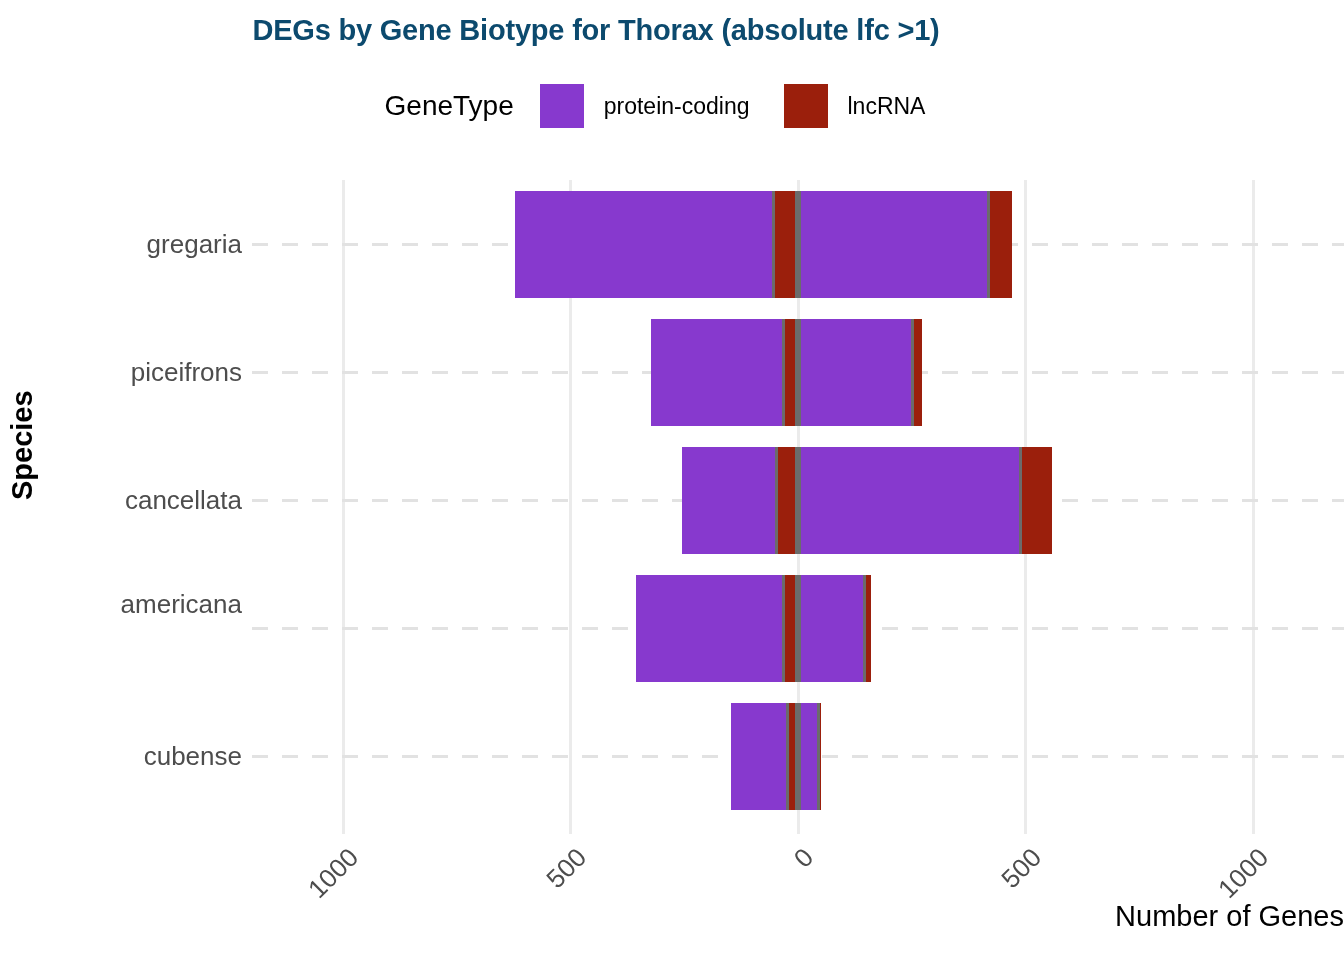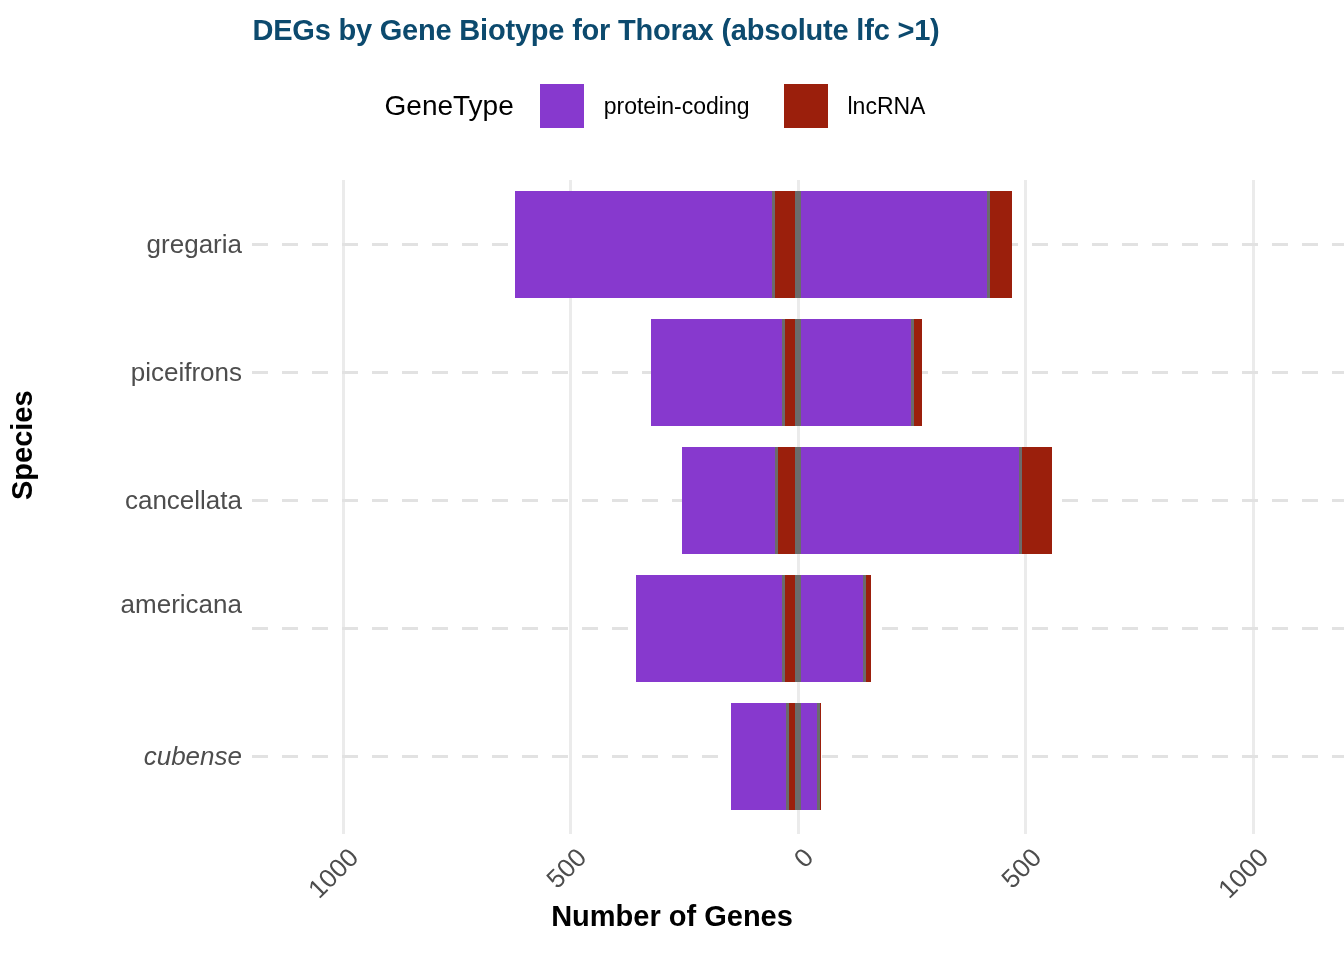--- a/index.html
+++ b/index.html
@@ -131,23 +131,23 @@
     transform: rotate(-45deg);
     transform-origin: right top;
     white-space: nowrap;
     text-align: right;
   }
   #x-axis-title {
     position: absolute;
     left: 0;
     top: 900px;
     width: 1344px;
-    text-align: center;
+    text-align: right;
     font-size: 29px;
-    font-weight: bold;
+    font-weight: normal;
     color: #000000;
   }
 </style>
 </head>
 <body>
 
 <div id="chart-title">DEGs by Gene Biotype for Thorax (absolute lfc &gt;1)</div>
 
 <div id="legend">
   <span id="legend-title">GeneType</span>
@@ -200,21 +200,21 @@
       <div class="bar-seg" style="left: 537.355px; width: 8.645px; top: 522.5px; background: rgb(155, 31, 12); box-shadow: rgb(107, 107, 107) -3px 0px 0px 0px inset;"></div>
       <div class="bar-seg" style="left: 478.66px; width: 58.695px; top: 522.5px; background: rgb(135, 57, 206); box-shadow: rgb(107, 107, 107) -3px 0px 0px 0px inset;"></div>
       <div class="bar-seg" style="left: 546px; width: 18.655px; top: 522.5px; background: rgb(135, 57, 206); box-shadow: rgb(107, 107, 107) 3px 0px 0px 0px inset;"></div>
       <div class="bar-seg" style="left: 564.655px; width: 4.55px; top: 522.5px; background: rgb(155, 31, 12); box-shadow: rgb(107, 107, 107) 3px 0px 0px 0px inset;"></div>
     </div>
   <div id="ylabels-layer">
       <div class="y-tick-label" style="top: 64px;">gregaria</div>
       <div class="y-tick-label" style="top: 192px;">piceifrons</div>
       <div class="y-tick-label" style="top: 320px;">cancellata</div>
       <div class="y-tick-label" style="top: 424px;">americana</div>
-      <div class="y-tick-label" style="top: 576px; font-style: italic;">cubense</div>
+      <div class="y-tick-label" style="top: 576px;">cubense</div>
     </div>
   <div id="xlabels-layer">
       <div class="x-tick-mark" style="left: 89.5px;"></div>
       <div class="x-tick-label" style="left: -29px; width: 120px;">1000</div>
       <div class="x-tick-mark" style="left: 317px;"></div>
       <div class="x-tick-label" style="left: 198.5px; width: 120px;">500</div>
       <div class="x-tick-mark" style="left: 544.5px;"></div>
       <div class="x-tick-label" style="left: 426px; width: 120px;">0</div>
       <div class="x-tick-mark" style="left: 772px;"></div>
       <div class="x-tick-label" style="left: 653.5px; width: 120px;">500</div>

